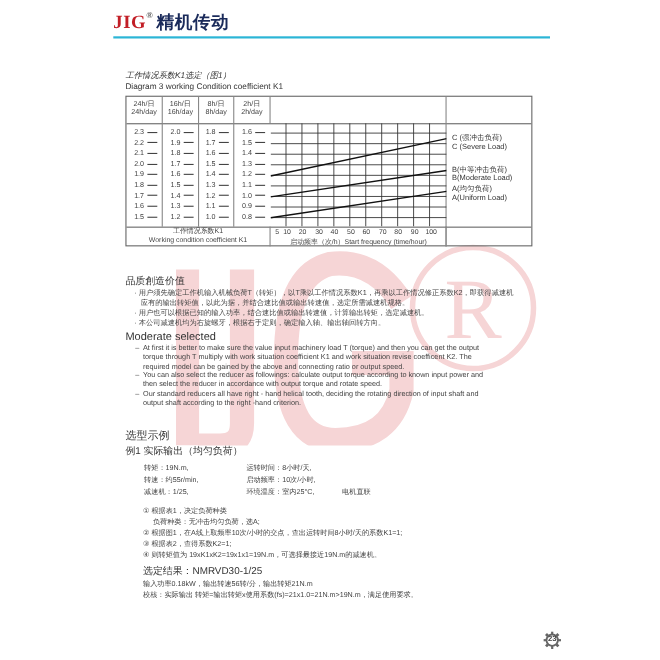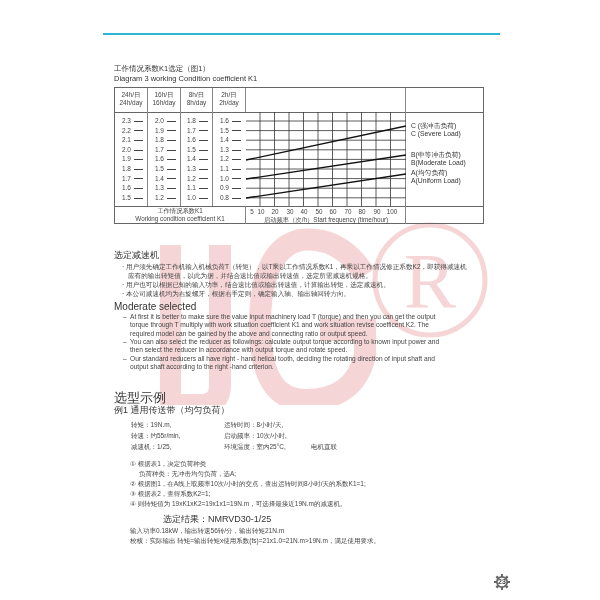--- a/index.html
+++ b/index.html
@@ -8,21 +8,21 @@
 
   .header { position: absolute; left: 103px; top: 8px; width: 395px; height: 26px; }
   .brand { position: absolute; left: 0; top: 2px; font-family: "Liberation Serif", serif; font-weight: bold; font-size: 17px; color: #c21e26; letter-spacing: 0.5px; }
   .brand sup { font-size: 8px; color: #555; vertical-align: top; position: relative; top: -1px; }
   .brand .cn { color: #1a2a5a; font-size: 16px; margin-left: 3px; }
   .slogan { position: absolute; right: 0; top: 6px; font-family: "Liberation Serif", serif; font-size: 11.5px; color: #2c3e7a; font-weight: bold; letter-spacing: 0.5px; }
   .header-rule { position: absolute; left: 103px; top: 33px; width: 397px; height: 2px; background: #2bb5d6; }
 
   .watermark { position: absolute; left: 160px; top: 215px; width: 340px; height: 190px; pointer-events: none; }
 
-  .cap1 { position: absolute; left: 114px; top: 64px; font-size: 7.5px; color: #333; }
+  .cap1 { position: absolute; left: 114px; top: 64px; font-size: 7.5px; color: #333; font-style: italic; }
   .cap2 { position: absolute; left: 114px; top: 74px; font-size: 7.5px; color: #333; }
 
   .table { position: absolute; left: 114px; top: 87px; width: 370px; height: 137px; border: 1px solid #666; }
   .hcell { position: absolute; top: 0; height: 24px; border-right: 1px solid #888; font-size: 6.5px; text-align: center; line-height: 8px; padding-top: 3px; color: #444; }
   .hrow-line { position: absolute; left: 0; top: 24px; width: 100%; height: 1px; background: #666; }
   .frow-line { position: absolute; left: 0; top: 118px; width: 100%; height: 1px; background: #666; }
   .vcol { position: absolute; top: 24px; height: 94px; width: 1px; background: #888; }
   .tick-col { position: absolute; top: 24px; width: 33px; height: 94px; }
   .tick { position: absolute; right: 0; font-size: 6.5px; color: #444; height: 8px; line-height: 8px; width: 33px; text-align: left; }
   .tick .v { display: inline-block; width: 14px; text-align: right; margin-left: 2px; }
@@ -33,34 +33,37 @@
   .foot-mid { position: absolute; left: 131px; top: 118px; width: 160px; height: 18px; font-size: 6.3px; color: #444; }
   .xt { position: absolute; top: 2px; font-size: 6.3px; transform: translateX(-50%); }
   .xlabel { position: absolute; top: 10px; left: 0; width: 160px; text-align: center; font-size: 6.3px; }
 
   .sec-title-cn { position: absolute; left: 114px; top: 249px; font-size: 9px; color: #333; }
   .para { position: absolute; left: 127px; font-size: 6.6px; color: #444; line-height: 9px; width: 370px; }
   .sec-title-en { position: absolute; left: 114px; top: 301px; font-size: 10px; color: #333; }
   .para-en { position: absolute; left: 130px; font-size: 6.6px; color: #444; line-height: 8.4px; width: 370px; }
   .para-en .dash { position: absolute; left: -7px; }
 
-  .ex-title { position: absolute; left: 114px; top: 389px; font-size: 13px; color: #333; }
+  .ex-title { position: absolute; left: 114px; top: 389px; font-size: 10px; color: #333; }
   .ex-sub { position: absolute; left: 114px; top: 404px; font-size: 9px; color: #333; }
   .param { position: absolute; font-size: 6.5px; color: #444; }
   .step { position: absolute; left: 130px; font-size: 6.5px; color: #444; }
-  .result-title { position: absolute; left: 130px; top: 513px; font-size: 9px; color: #333; margin-left: 33px; }
+  .result-title { position: absolute; left: 130px; top: 513px; font-size: 9px; color: #333; }
   .result-line { position: absolute; left: 130px; font-size: 6.5px; color: #444; }
 
   .page-badge { position: absolute; left: 494px; top: 574px; width: 16px; height: 16px; }
   .page-num { position: absolute; left: 0; top: 4px; width: 16px; text-align: center; font-size: 7px; font-weight: bold; color: #444; }
 </style>
 </head>
 <body>
 
 <div class="header">
+  <div class="brand">
+    <span>JIG</span><sup>®</sup><span class="cn">精机传动</span>
+  </div>
 </div>
 <div class="header-rule"></div>
 
 <svg class="watermark" viewBox="0 0 340 190">
   <g fill="none" stroke="#f6d5d6" stroke-width="22">
     <path d="M10 30 L10 190"></path>
     <path d="M60 30 L60 170 Q60 190 40 190 L20 190"></path>
     <path d="M205 60 Q180 20 140 25 Q100 35 100 110 Q100 185 145 185 Q195 185 205 140 L205 115 L160 115"></path>
   </g>
   <circle cx="270" cy="65" r="55" fill="none" stroke="#f6d5d6" stroke-width="5"></circle>
@@ -199,21 +202,21 @@
     <span class="xt" style="left:73px">50</span>
     <span class="xt" style="left:87px">60</span>
     <span class="xt" style="left:102px">70</span>
     <span class="xt" style="left:116px">80</span>
     <span class="xt" style="left:131px">90</span>
     <span class="xt" style="left:146px">100</span>
     <div class="xlabel">启动频率（次/h）Start frequency (time/hour)</div>
   </div>
 </div>
 
-<div class="sec-title-cn">选定减速机</div>
+<div class="sec-title-cn">品质創造价值</div>
 <div class="para" style="top:262px;left:122px;">· 用户须先确定工作机输入机械负荷T（转矩），以T乘以工作情况系数K1，再乘以工作情况修正系数K2，即获得减速机</div>
 <div class="para" style="top:271px;left:128px;">应有的输出转矩值，以此为据，并结合速比值或输出转速值，选定所需减速机规格。</div>
 <div class="para" style="top:280px;left:122px;">· 用户也可以根据已知的输入功率，结合速比值或输出转速值，计算输出转矩，选定减速机。</div>
 <div class="para" style="top:289px;left:122px;">· 本公司减速机均为右旋螺牙，根据右手定则，确定输入轴、输出轴回转方向。</div>
 
 <div class="sec-title-en">Moderate selected</div>
 <div class="para-en" style="top:313px;">
   <span class="dash">–</span>
   <div>At first it is better to make sure the value input machinery load T (torque) and then you can get the output</div>
   <div>torque through T multiply with work situation coefficient K1 and work situation revise coefficent K2. The</div>
@@ -224,21 +227,21 @@
   <div>You can also select the reducer as followings: calculate output torque according to known input power and</div>
   <div>then select the reducer in accordance with output torque and rotate speed.</div>
 </div>
 <div class="para-en" style="top:355px;">
   <span class="dash">–</span>
   <div>Our standard reducers all have right - hand helical tooth, deciding the rotating direction of input shaft and</div>
   <div>output shaft according to the right -hand criterion.</div>
 </div>
 
 <div class="ex-title">选型示例</div>
-<div class="ex-sub">例1 通用传送带（均匀负荷）</div>
+<div class="ex-sub">例1 实际输出（均匀负荷）</div>
 
 <div class="param" style="left:131px;top:421px;">转矩：19N.m,</div>
 <div class="param" style="left:131px;top:432px;">转速：约55r/min,</div>
 <div class="param" style="left:131px;top:443px;">减速机：1/25,</div>
 <div class="param" style="left:224px;top:421px;">运转时间：8小时/天,</div>
 <div class="param" style="left:224px;top:432px;">启动频率：10次/小时,</div>
 <div class="param" style="left:224px;top:443px;">环境温度：室内25°C,</div>
 <div class="param" style="left:311px;top:443px;">电机直联</div>
 
 <div class="step" style="top:460px;">① 根据表1，决定负荷种类</div>

